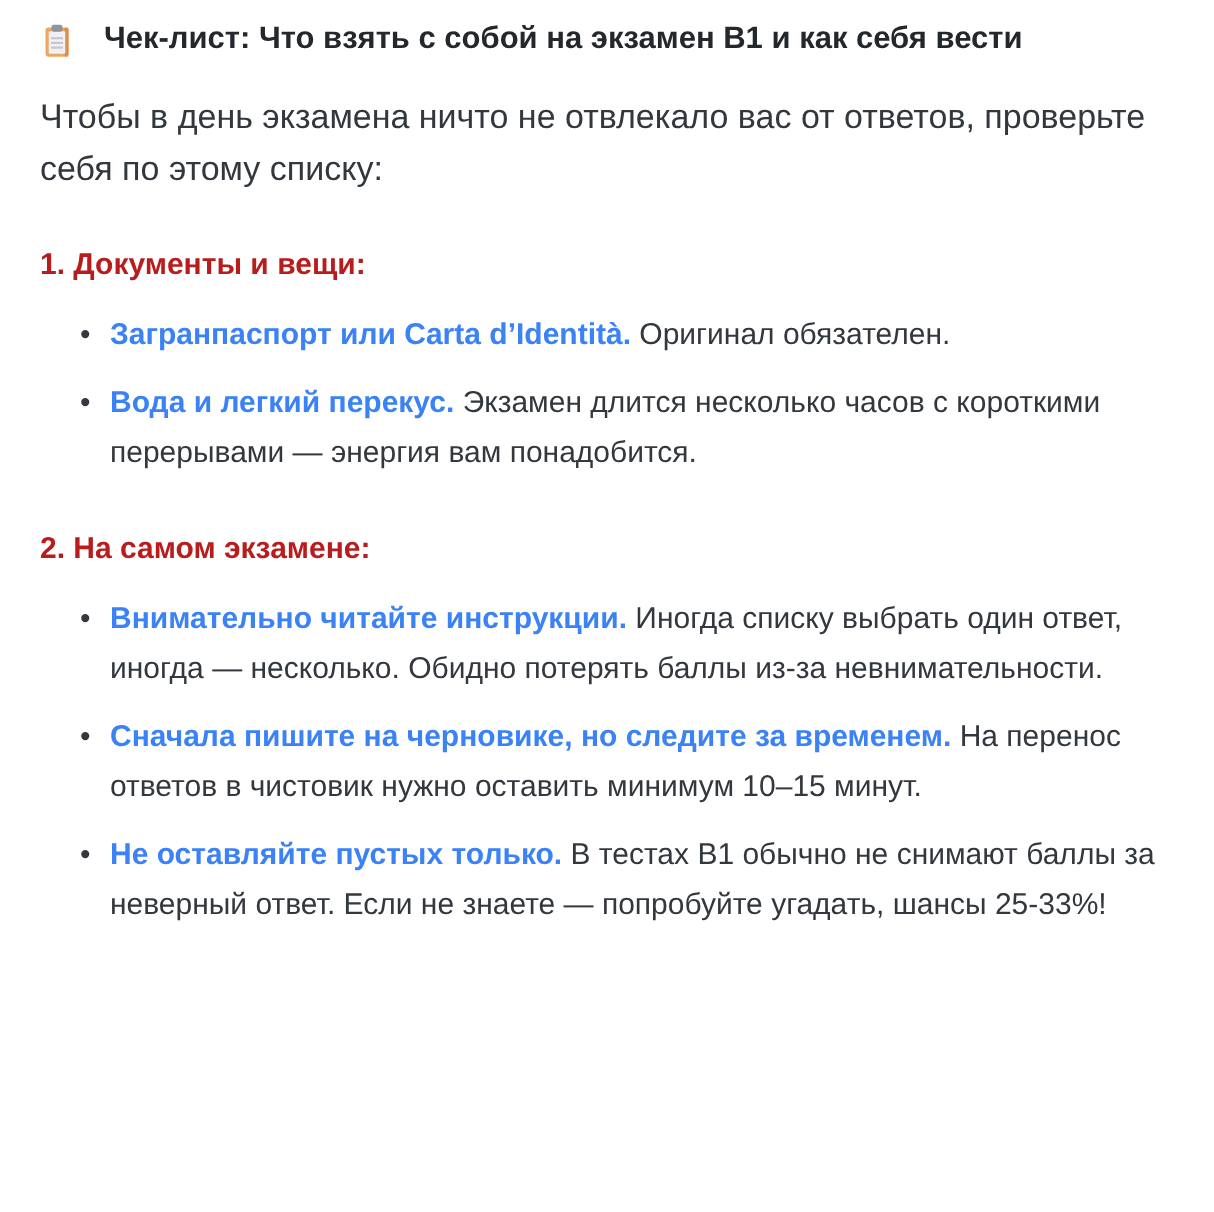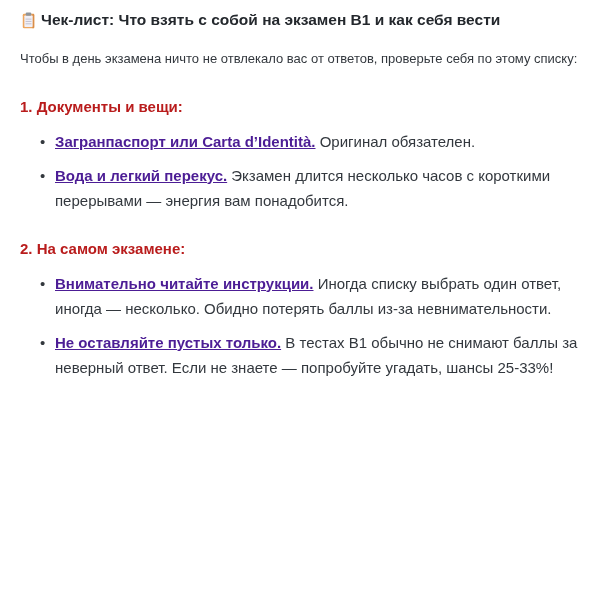--- a/index.html
+++ b/index.html
@@ -8,34 +8,34 @@
     width: 607px;
     height: 606px;
     font-family: "Liberation Sans", "DejaVu Sans", sans-serif;
     color: #33383e;
     padding: 11px 21px 0 20px;
     overflow: hidden;
   }
   .title {
     display: flex;
     align-items: center;
-    gap: 4px;
+    gap: 15px;
     font-size: 15.5px;
     font-weight: bold;
     color: #24282d;
     margin-bottom: 17px;
   }
   .title .icon {
     width: 17px;
     height: 17px;
     flex: 0 0 auto;
     display: inline-block;
   }
   .intro {
-    font-size: 13px;
+    font-size: 17px;
     line-height: 26px;
     margin-bottom: 24px;
   }
   .section-heading {
     font-size: 15px;
     font-weight: bold;
     color: #b91c1c;
     margin: 26px 0 14px 0;
   }
   ul.bullets {
@@ -51,21 +51,21 @@
     margin-bottom: 8px;
   }
   ul.bullets li::before {
     content: "•";
     position: absolute;
     left: 20px;
     top: 0;
     font-size: 15px;
     color: #33383e;
   }
-  ul.bullets li strong { color: #4c1d95; text-decoration: underline; }
+  ul.bullets li strong { color: #3b82f6; }
 </style>
 </head>
 <body>
 
 <div>
 
   <h1 class="title">
     <span class="icon">
       <svg viewBox="0 0 16 16" width="17" height="17" aria-hidden="true">
         <rect x="2.6" y="1.6" width="10.8" height="13.8" rx="1.4" fill="#eda75f"></rect>
@@ -91,17 +91,20 @@
       <strong>Вода и легкий перекус.</strong><span> Экзамен длится несколько часов с короткими перерывами — энергия вам понадобится.</span>
     </li>
   </ul>
 
   <h2 class="section-heading">2. На самом экзамене:</h2>
   <ul class="bullets">
     <li>
       <strong>Внимательно читайте инструкции.</strong><span> Иногда списку выбрать один ответ, иногда — несколько. Обидно потерять баллы из-за невнимательности.</span>
     </li>
     <li>
+      <strong>Сначала пишите на черновике, но следите за временем.</strong><span> На перенос ответов в чистовик нужно оставить минимум 10–15 минут.</span>
+    </li>
+    <li>
       <strong>Не оставляйте пустых только.</strong><span> В тестах B1 обычно не снимают баллы за неверный ответ. Если не знаете — попробуйте угадать, шансы 25-33%!</span>
     </li>
   </ul>
 
 </div>
 
 </body></html>

